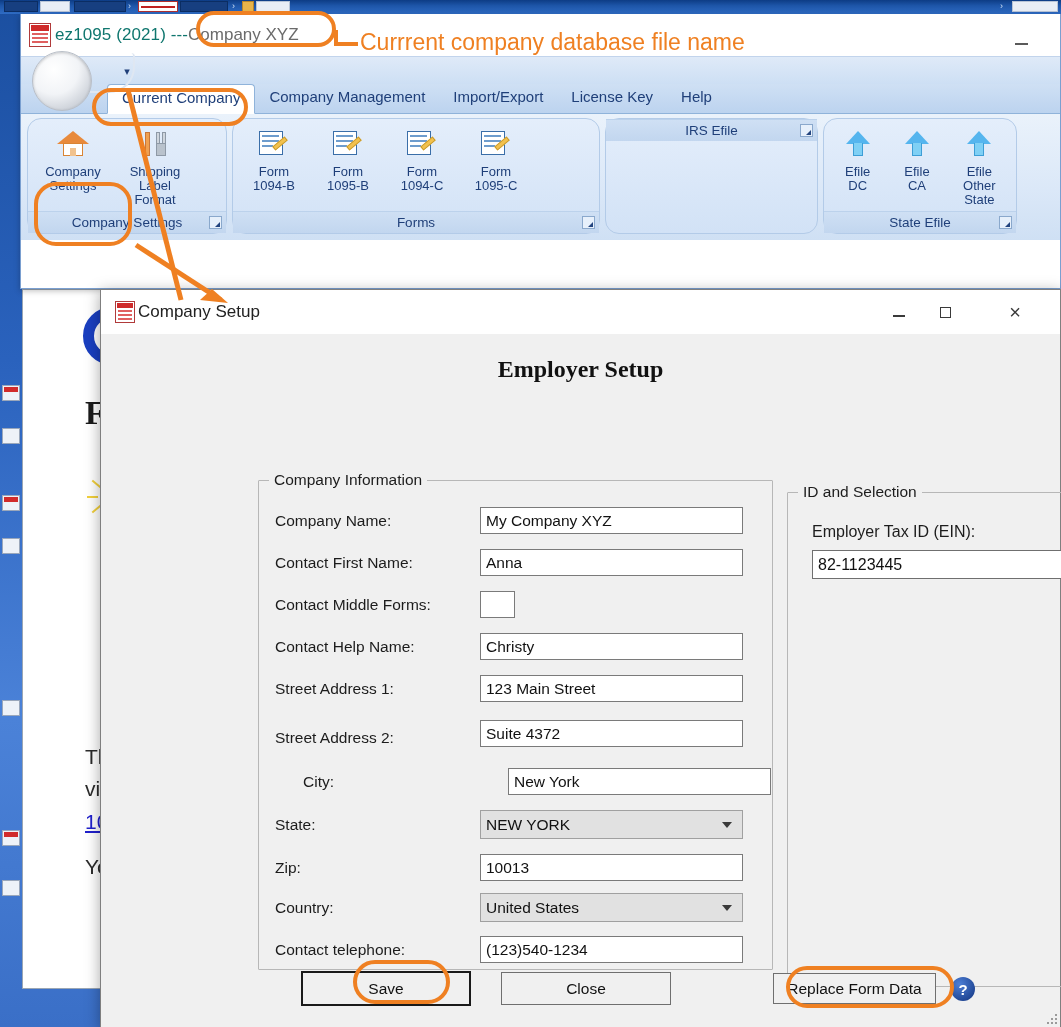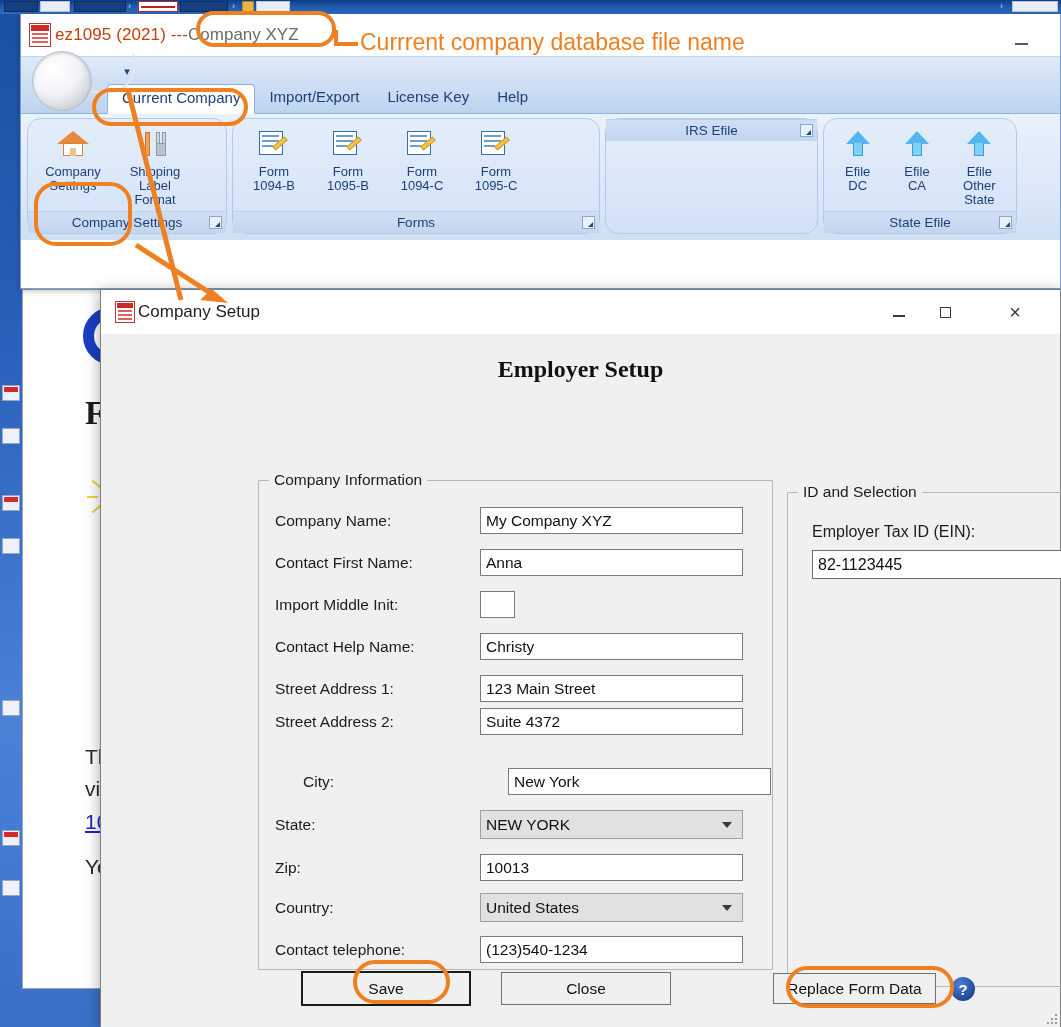--- a/index.html
+++ b/index.html
@@ -47,21 +47,21 @@
   }
   #app-icon::before{
     content:''; position:absolute; left:1px; top:1px; right:1px; height:6px;
     background:#cf2a2a;
   }
   #app-icon::after{
     content:''; position:absolute; left:2px; top:9px; right:2px; bottom:2px;
     background:
       repeating-linear-gradient(180deg,#e06060 0 2px,#fff 2px 4px);
   }
-  #app-title-text { font-size:17px; color:#c2410c; letter-spacing:.1px; }
+  #app-title-text { font-size:17px; color:#0f766e; letter-spacing:.1px; }
   #app-title-company { font-size:17px; color:#6b6b6b; }
   #app-minimize {
     position:absolute; right:26px; top:12px; width:26px; height:24px;
     display:flex; align-items:flex-end; justify-content:center; padding-bottom:5px;
   }
   #app-minimize i{ display:block; width:13px; height:2px; background:#5a5a5a; }
 
   
   #qat-strip {
     position:relative; height:28px;
@@ -324,20 +324,21 @@
   </div>
 
   <div id="qat-strip">
     <div id="orb-tab"></div>
     <div id="orb"></div>
     <div id="qat-caret">▾</div>
   </div>
 
   <div id="ribbon-tabs">
     <div class="rtab active">Current Company</div>
+    <div class="rtab">Company Management</div>
     <div class="rtab">Import/Export</div>
     <div class="rtab">License Key</div>
     <div class="rtab">Help</div>
   </div>
 
   <div id="ribbon-body">
 
     <div class="rgroup" style="width:200px;">
       <div class="rgroup-items">
         <div class="rbtn wide">
@@ -496,35 +497,35 @@
         <span class="flabel">Company Name:</span>
         <span class="finput w-lg">My Company XYZ</span>
       </div>
 
       <div class="frow" style="top:68px;">
         <span class="flabel">Contact First Name:</span>
         <span class="finput w-lg">Anna</span>
       </div>
 
       <div class="frow" style="top:110px;">
-        <span class="flabel">Import Middle Init:</span>
+        <span class="flabel">Contact Middle Forms:</span>
         <span class="finput w-xs"></span>
       </div>
 
       <div class="frow" style="top:152px;">
         <span class="flabel">Contact Help Name:</span>
         <span class="finput w-lg">Christy</span>
       </div>
 
       <div class="frow" style="top:194px;">
         <span class="flabel">Street Address 1:</span>
         <span class="finput w-lg">123 Main Street</span>
       </div>
 
-      <div class="frow" style="top:227px;">
+      <div class="frow" style="top:239px;align-items:flex-end;">
         <span class="flabel">Street Address 2:</span>
         <span class="finput w-lg">Suite 4372</span>
       </div>
 
       <div class="frow" style="top:287px;margin-left:28px;">
         <span class="flabel">City:</span>
         <span class="finput w-lg">New York</span>
       </div>
 
       <div class="frow" style="top:329px;">

